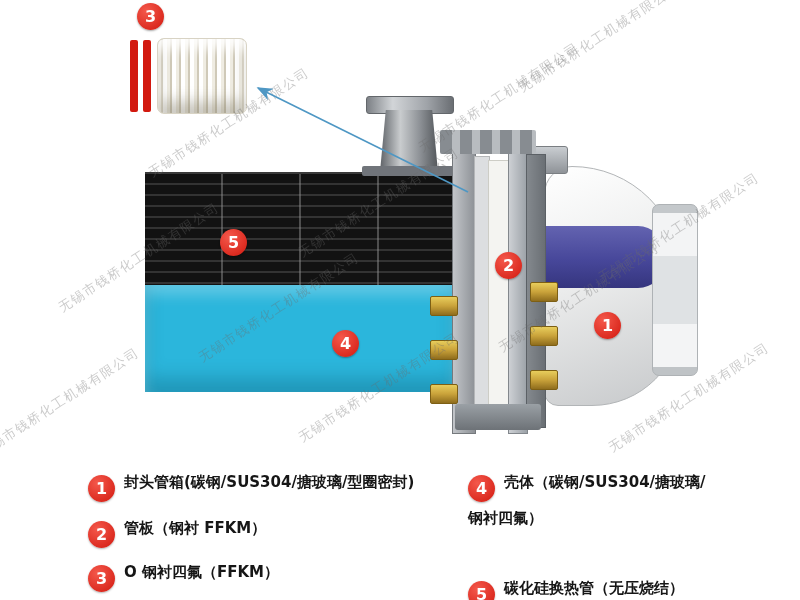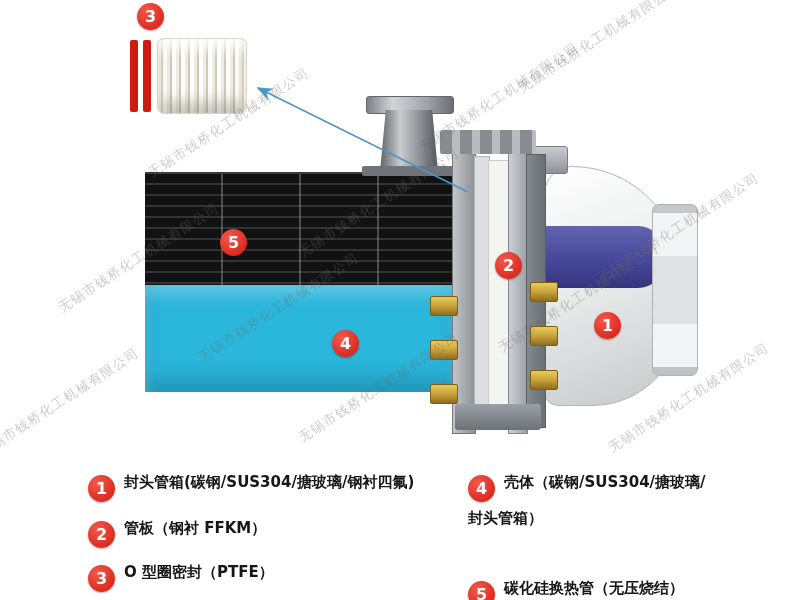--- a/index.html
+++ b/index.html
@@ -145,28 +145,28 @@
     <line x1="468" y1="192" x2="258" y2="88" style="stroke:var(--arrow-blue,#4e97c4);" stroke-width="1.6" marker-end="url(#ah)"></line>
   </svg>
 
   <div class="badge" style="left:137px;top:3px;">3</div>
   <div class="badge" style="left:220px;top:229px;">5</div>
   <div class="badge" style="left:332px;top:330px;">4</div>
   <div class="badge" style="left:495px;top:252px;">2</div>
   <div class="badge" style="left:594px;top:312px;">1</div>
 
   <div class="legend-item" style="left:88px;top:466px;width:360px;">
-    <span class="lbadge">1</span><span class="ltext">封头管箱(碳钢/SUS304/搪玻璃/钢衬四氟)</span>
+    <span class="lbadge">1</span><span class="ltext">封头管箱(碳钢/SUS304/搪玻璃/型圈密封)</span>
   </div>
   <div class="legend-item" style="left:88px;top:512px;width:360px;">
     <span class="lbadge">2</span><span class="ltext">管板（钢衬 FFKM）</span>
   </div>
   <div class="legend-item" style="left:88px;top:556px;width:360px;">
-    <span class="lbadge">3</span><span class="ltext">O 型圈密封（PTFE）</span>
+    <span class="lbadge">3</span><span class="ltext">O 钢衬四氟（FFKM）</span>
   </div>
   <div class="legend-item" style="left:468px;top:466px;width:252px;">
-    <span class="lbadge">4</span><span class="ltext">壳体（碳钢/SUS304/搪玻璃/封头管箱）</span>
+    <span class="lbadge">4</span><span class="ltext">壳体（碳钢/SUS304/搪玻璃/钢衬四氟）</span>
   </div>
   <div class="legend-item" style="left:468px;top:532px;width:300px;margin-top:40px;">
     <span class="lbadge">5</span><span class="ltext">碳化硅换热管（无压烧结）</span>
   </div>
 
 </div>
 
 </body></html>

